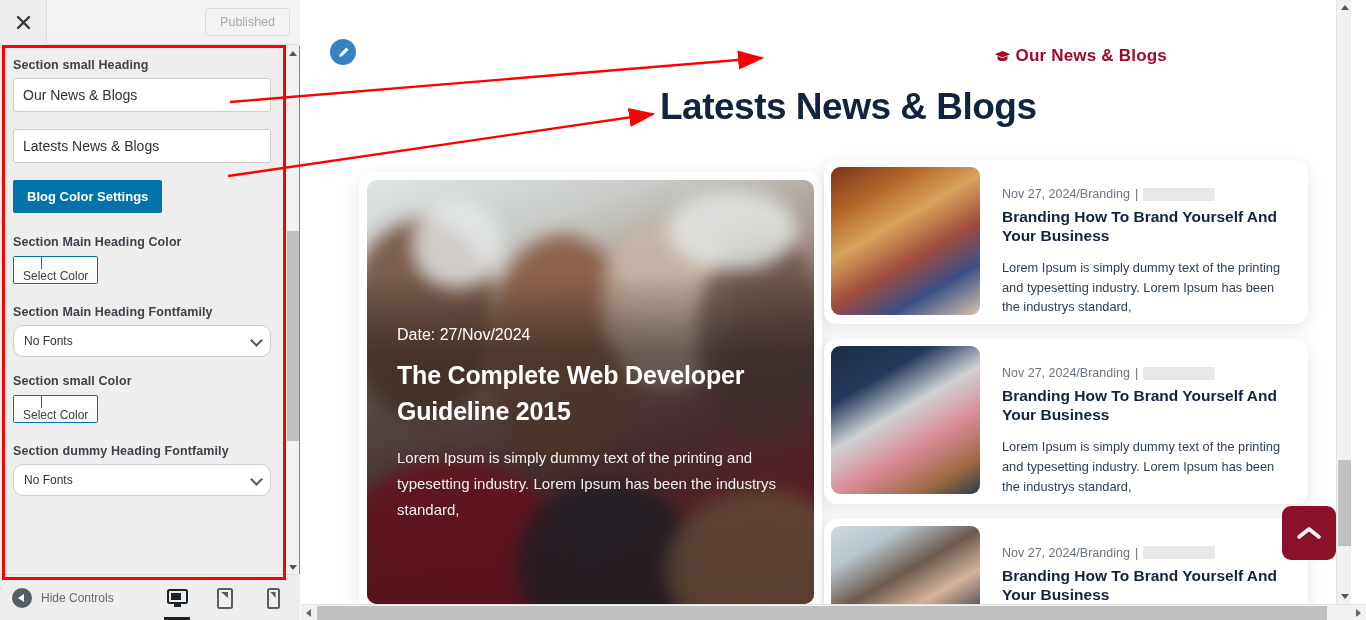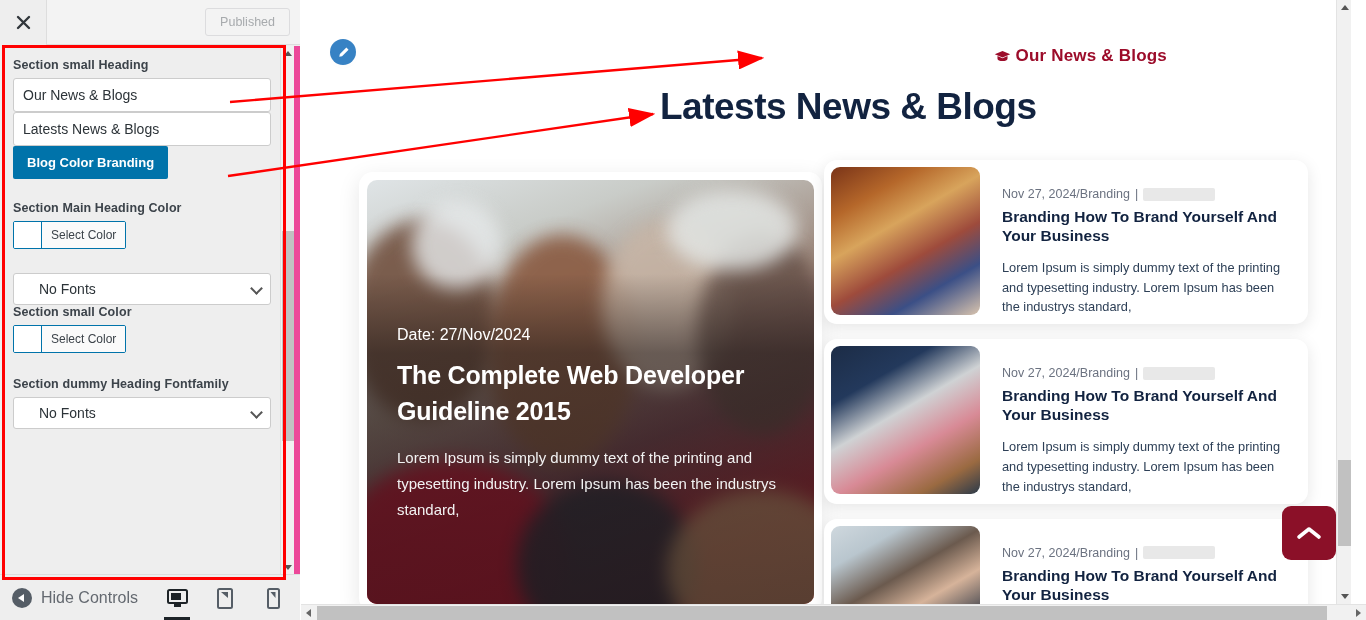--- a/index.html
+++ b/index.html
@@ -9,21 +9,21 @@
     font-family: "Liberation Sans", sans-serif;
     background: #fff;
   }
   #app { position: relative; width: 1366px; height: 620px; }
 
   
   #customizer {
     position: absolute; left: 0; top: 0;
     width: 300px; height: 620px;
     background: #eee;
-    border-right: 6px solid #ec4899;
+    border-right: 1px solid #ec4899;
   }
   #cz-header {
     position: absolute; left: 0; top: 0;
     width: 300px; height: 46px;
     background: #eee;
     display: flex; align-items: stretch;
   }
   #close-btn {
     width: 46px; height: 45px;
     display: flex; align-items: center; justify-content: center;
@@ -49,21 +49,21 @@
     cursor: default;
   }
 
   #cz-scrollarea {
     position: absolute; left: 0; top: 46px;
     width: 286px; height: 528px;
     background: #eee;
     overflow: hidden;
     padding: 12px 13px 0 13px;
   }
-  .ctl { }
+  .ctl { margin-bottom: 17px; }
   .ctl-label {
     font-size: 12.5px;
     font-weight: bold;
     color: #3c434a;
     display: block;
     margin-bottom: 6px;
     letter-spacing: .1px;
   }
   .ctl-input {
     width: 258px; height: 34px;
@@ -88,41 +88,42 @@
     font-family: "Liberation Sans", sans-serif;
   }
   .color-picker {
     display: inline-flex;
     border: 1px solid #0073aa;
     border-radius: 2px;
     overflow: hidden;
     background: #fff;
     height: 28px;
     cursor: pointer;
+    flex-direction: column;
   }
   .color-swatch {
     width: 28px; height: 26px;
     background: #fff;
     border-right: 1px solid #0073aa;
   }
   .color-label {
     padding: 0 9px;
     font-size: 12px;
     color: #3c434a;
     display: flex; align-items: center;
     background: #fafafa;
   }
   .ctl-select {
     width: 258px; height: 32px;
     border: 1px solid #ccc;
-    border-radius: 3px;
-    background: #fff;
-    font-size: 14px;
+    border-radius: 10px;
+    background: #fff;
+    font-size: 12px;
     color: #2c3338;
-    padding: 0 26px 0 25px;
+    padding: 0 26px 0 10px;
     font-family: "Liberation Sans", sans-serif;
     appearance: none; -webkit-appearance: none;
     outline: none;
     cursor: pointer;
   }
   .select-wrap { position: relative; display: inline-block; }
   .select-chev {
     position: absolute; right: 10px; top: 11px;
     width: 9px; height: 9px;
     border-right: 2px solid #555; border-bottom: 2px solid #555;
@@ -191,21 +192,21 @@
     background: #555d66;
     display: flex; align-items: center; justify-content: center;
   }
   .arr-left {
     width: 0; height: 0;
     border-top: 4px solid transparent;
     border-bottom: 4px solid transparent;
     border-right: 6px solid #fff;
     margin-right: 2px;
   }
-  #hide-label { font-size: 16px; color: #646970; }
+  #hide-label { font-size: 12px; color: #646970; }
   #device-btns {
     margin-left: auto;
     display: flex; align-items: flex-end; gap: 18px;
     height: 46px; padding-bottom: 0;
   }
   .dev-btn {
     width: 30px; height: 44px;
     display: flex; align-items: center; justify-content: center;
     cursor: pointer;
     background: none; border: none;
@@ -431,32 +432,33 @@
       <div class="ctl">
         <span class="ctl-label">Section small Heading</span>
         <input class="ctl-input" type="text" value="Our News &amp; Blogs" style="">
       </div>
 
       <div class="ctl">
         <input class="ctl-input" type="text" value="Latests News &amp; Blogs" style="">
       </div>
 
       <div class="ctl" style="margin-bottom:22px;">
-        <button class="blue-btn">Blog Color Branding</button>
+        <button class="blue-btn">Blog Color Settings</button>
       </div>
 
       <div class="ctl" style="margin-bottom:21px;">
         <span class="ctl-label">Section Main Heading Color</span>
         <div class="color-picker">
           <div class="color-swatch"></div>
           <div class="color-label">Select Color</div>
         </div>
       </div>
 
       <div class="ctl">
+        <span class="ctl-label">Section Main Heading Fontfamily</span>
         <div class="select-wrap">
           <select class="ctl-select">
             <option>No Fonts</option>
           </select>
           <span class="select-chev"></span>
         </div>
       </div>
 
       <div class="ctl" style="margin-bottom:21px;">
         <span class="ctl-label">Section small Color</span>

